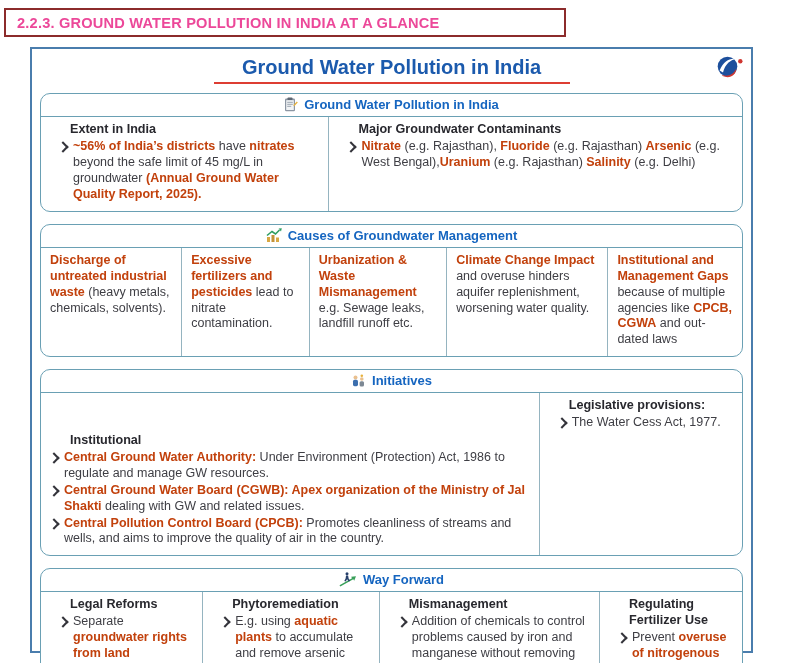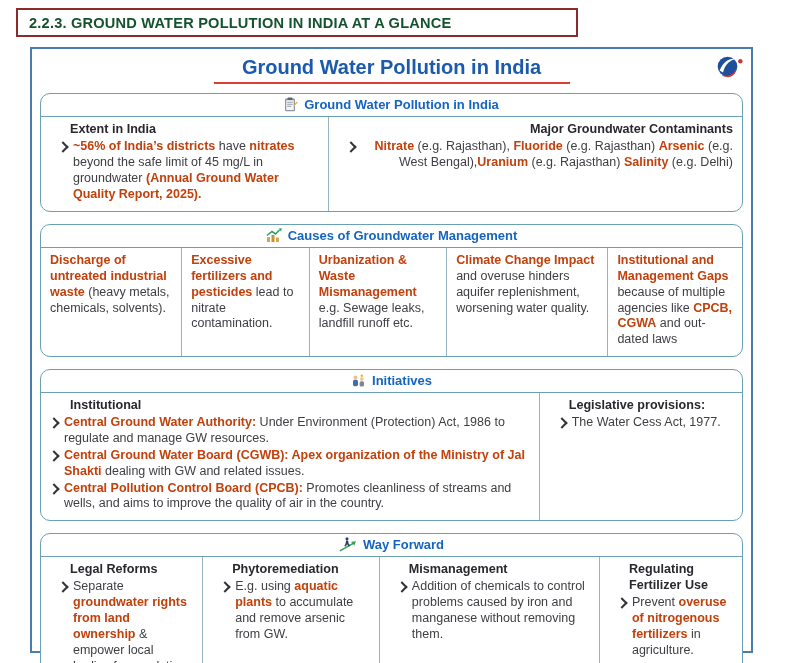--- a/index.html
+++ b/index.html
@@ -1,22 +1,22 @@
 <!DOCTYPE html>
 <html><head>
 <meta charset="utf-8">
 <style>
   html,body { margin:0; padding:0; background:#ffffff; }
   body { font-family:"Liberation Sans","DejaVu Sans",sans-serif; }
   .page { position:relative; width:787px; height:663px; background:#ffffff; overflow:hidden; }
 
   .heading-box {
-    position:absolute; left:16px; top:8px; width:536px;
+    position:absolute; left:4px; top:8px; width:536px;
     border:2px solid #8c2b2b; padding:5px 11px 4px;
-    font-weight:bold; font-size:14.6px; color:#14532d; letter-spacing:0.2px;
+    font-weight:bold; font-size:14.6px; color:#ec4899; letter-spacing:0.2px;
     background:#fff;
   }
 
   .main-box {
     position:absolute; left:30px; top:47px; width:723px; height:606px;
     border:2px solid #4a7dad; background:#fff; box-sizing:border-box;
   }
   .logo { position:absolute; top:5px; right:8px; width:27px; height:25px; }
 
   .title { margin:7px 0 0; text-align:center; color:#1b5aad; font-size:20px; font-weight:bold; }
@@ -36,23 +36,23 @@
   b { color:#c2410c; }
   .bullet { display:flex; gap:6px; margin-top:1px; }
   .marker {
     flex:none; width:6px; height:6px;
     border-right:2.2px solid #33333a; border-bottom:2.2px solid #33333a;
     transform:rotate(-45deg); margin-top:4px;
   }
   .indent { padding-left:9px; }
 
   
-  .c1-a { flex:0 0 41%; } .c1-b { flex:1;text-align:right; }
+  .c1-a { flex:0 0 41%; } .c1-b { flex:1; }
   .c2-0 { flex:0 0 20%; } .c2-1 { flex:0 0 18.2%; } .c2-2 { flex:0 0 19.6%; } .c2-3 { flex:0 0 23%; } .c2-4 { flex:1; }
-  .c3-a { flex:0 0 71%; } .c3-b { flex:1; }
+  .c3-a { flex:0 0 71%;margin-top:35px; } .c3-b { flex:1; }
   .c4-0 { flex:0 0 23%; } .c4-1 { flex:0 0 25.2%; } .c4-2 { flex:0 0 31.4%; } .c4-3 { flex:1; }
 </style>
 </head>
 <body>
 
 <div class="page">
 
   <div class="heading-box">
     <span>2.2.3. GROUND WATER POLLUTION IN INDIA AT A GLANCE</span>
   </div>

